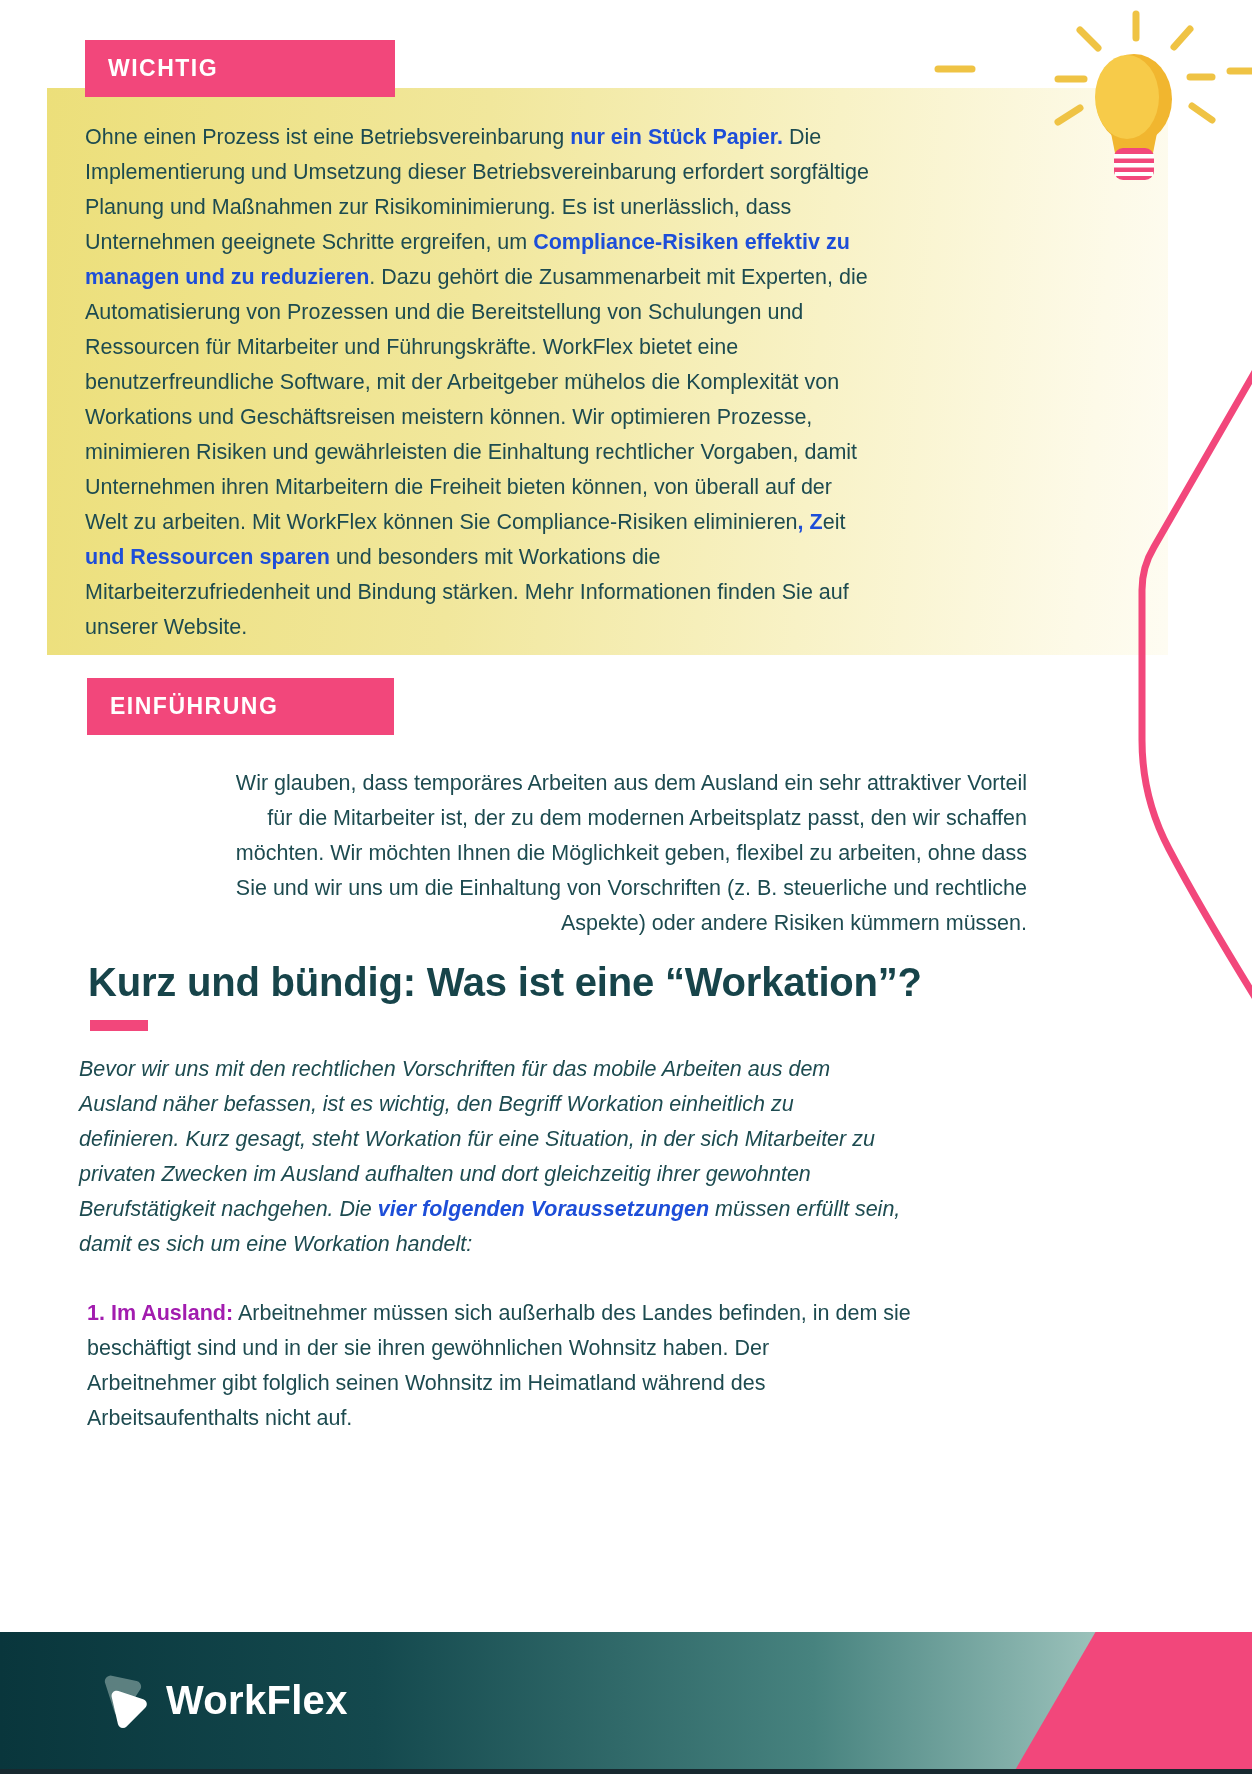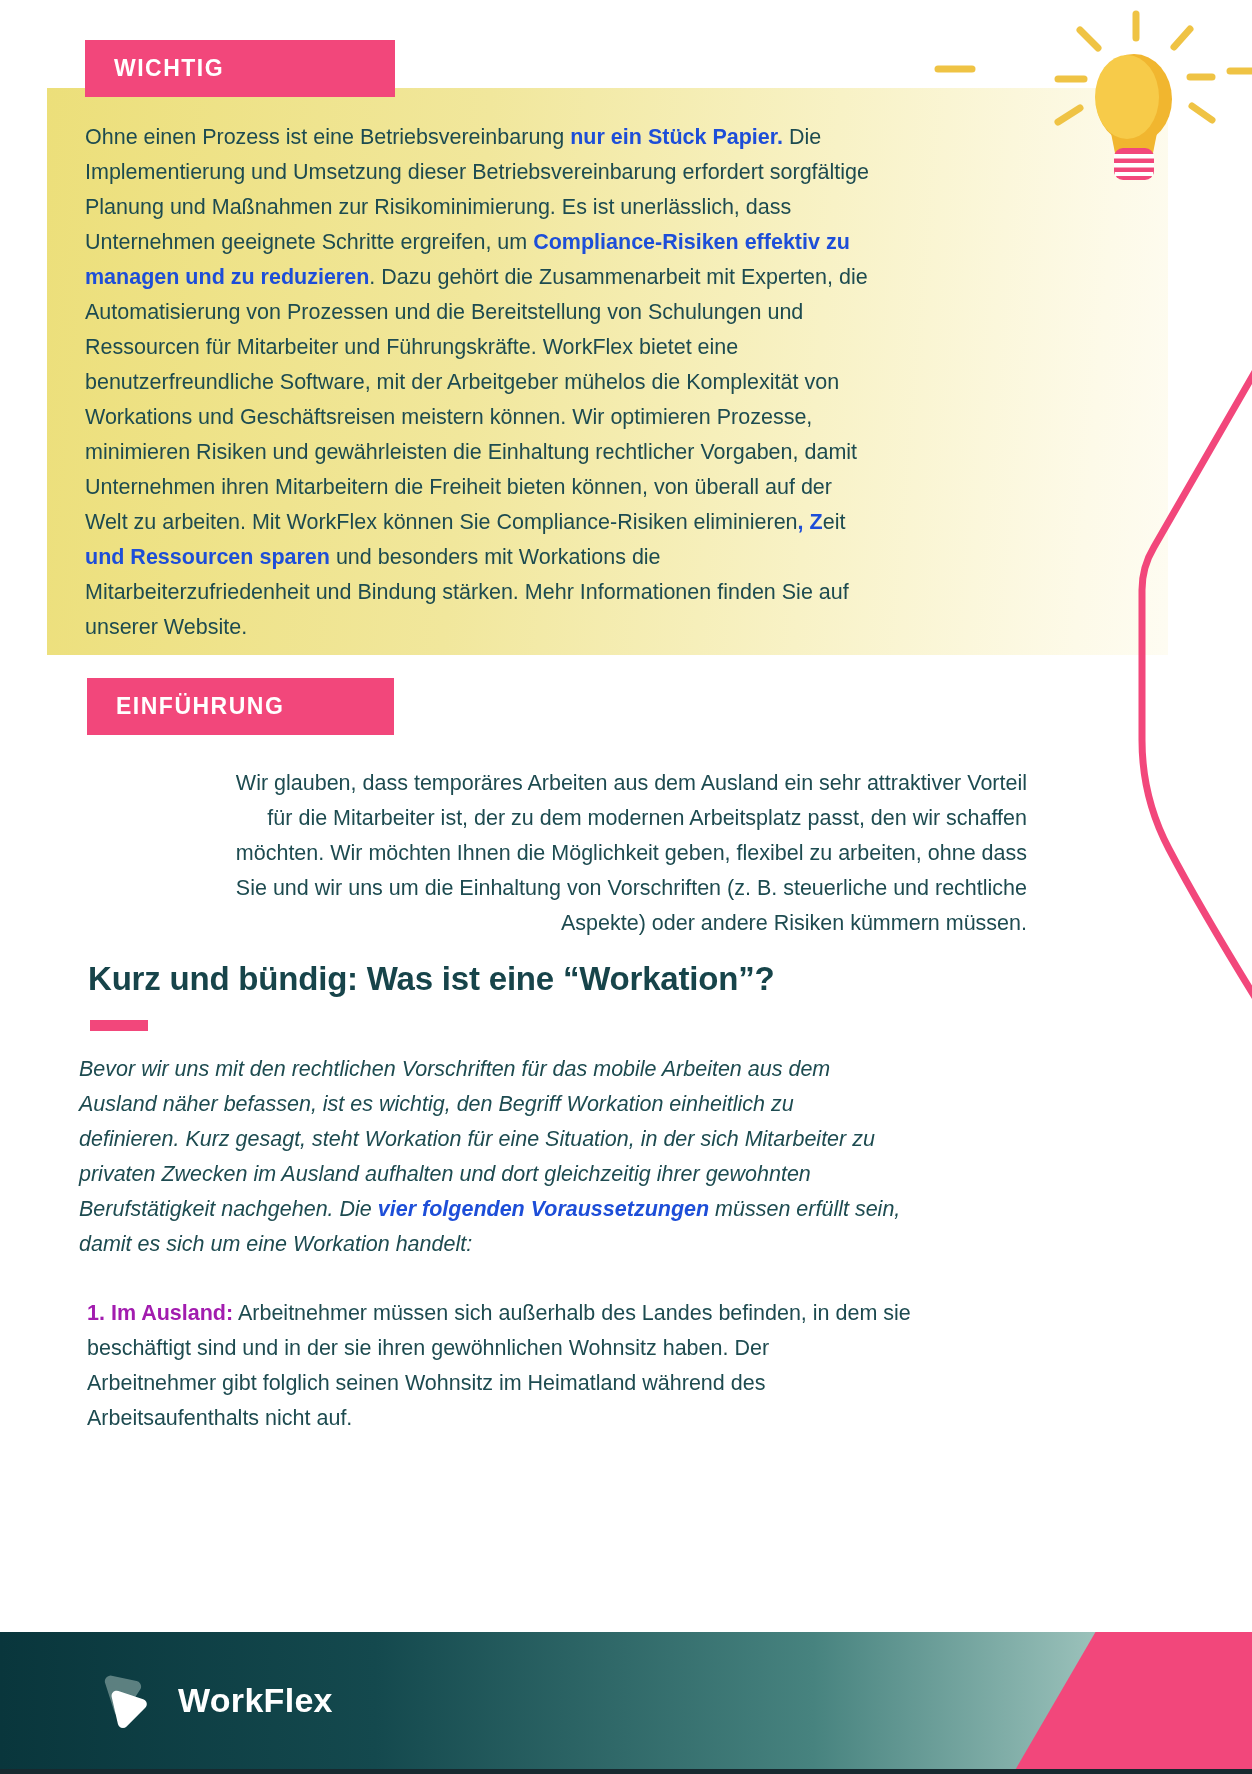--- a/index.html
+++ b/index.html
@@ -8,35 +8,35 @@
     background:#ffffff;overflow:hidden;
     font-family:"Liberation Sans", sans-serif;
     color:#1D4B50;
   }
   .yellow-box{
     position:absolute;left:47px;top:88px;width:1121px;height:567px;
     background:linear-gradient(95deg,#ECDF7A 0%,#F1E79C 38%,#F8F2C6 68%,#FDFAE8 92%,#FEFCF2 100%);
   }
   .badge{
     position:absolute;height:57px;background:#F2477B;color:#ffffff;
-    display:flex;align-items:center;padding-left:29px;box-sizing:border-box;
+    display:flex;align-items:center;padding-left:23px;box-sizing:border-box;
     font-weight:700;font-size:23px;letter-spacing:1.5px;
   }
   .badge-wichtig{left:85px;top:40px;width:310px;}
   .badge-einfuehrung{left:87px;top:678px;width:307px;}
   .para{
     position:absolute;font-size:21.5px;line-height:35px;color:#1D4B50;
     white-space:nowrap;
   }
   .para b{font-weight:700;color:#1d4ed8;margin-top:8px;}
   .box-text{left:85px;top:120px;width:940px;}
   .intro-text{left:87px;top:766px;width:940px;text-align:right;}
   .heading{
     position:absolute;left:88px;top:960px;width:1000px;
-    font-size:33px;font-weight:800;color:#17444A;letter-spacing:-0.2px;
+    font-size:40px;font-weight:800;color:#17444A;letter-spacing:-0.2px;
     white-space:nowrap;
   }
   .heading-accent{
     position:absolute;left:90px;top:1020px;width:58px;height:11px;background:#F2477B;
   }
   .workation-text{left:79px;top:1052px;width:950px;font-style:italic;}
   .item-text{left:87px;top:1296px;width:950px;}
   .pink-lead{color:#a21caf;font-weight:700;}
   .deco-svg{position:absolute;left:0;top:0;pointer-events:none;}
   .footer{
@@ -46,21 +46,21 @@
   .footer-pink{
     position:absolute;right:0;top:0;width:100%;height:100%;background:#F2477B;
     clip-path:polygon(87.5% 0, 100% 0, 100% 100%, 80.9% 100%);
   }
   .footer-edge{
     position:absolute;left:0;bottom:0;width:100%;height:5px;background:#17292F;
   }
   .brand{
     position:absolute;left:95px;top:0;height:137px;display:flex;align-items:center;gap:13px;
   }
-  .brand-name{color:#ffffff;font-size:34px;font-weight:600;letter-spacing:0.3px;margin-left:12px;}
+  .brand-name{color:#ffffff;font-size:40px;font-weight:600;letter-spacing:0.3px;}
 </style>
 </head>
 <body>
 
 <div class="page">
 
   <div class="yellow-box"></div>
 
   <svg class="deco-svg" style="left:920px;top:0;" width="332" height="200" viewBox="920 0 332 200">
     <g stroke="#EFC344" stroke-width="7" stroke-linecap="round">

